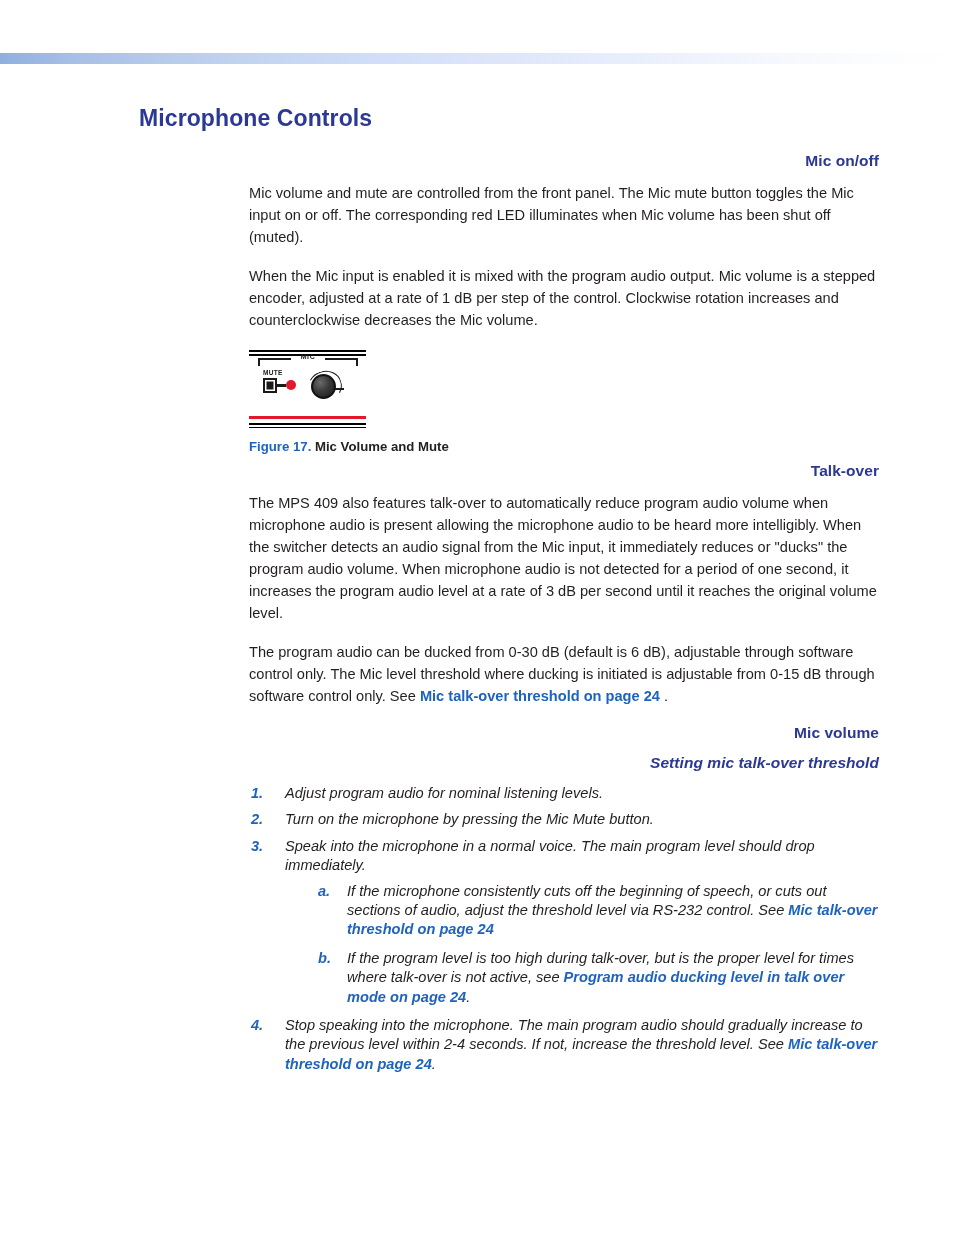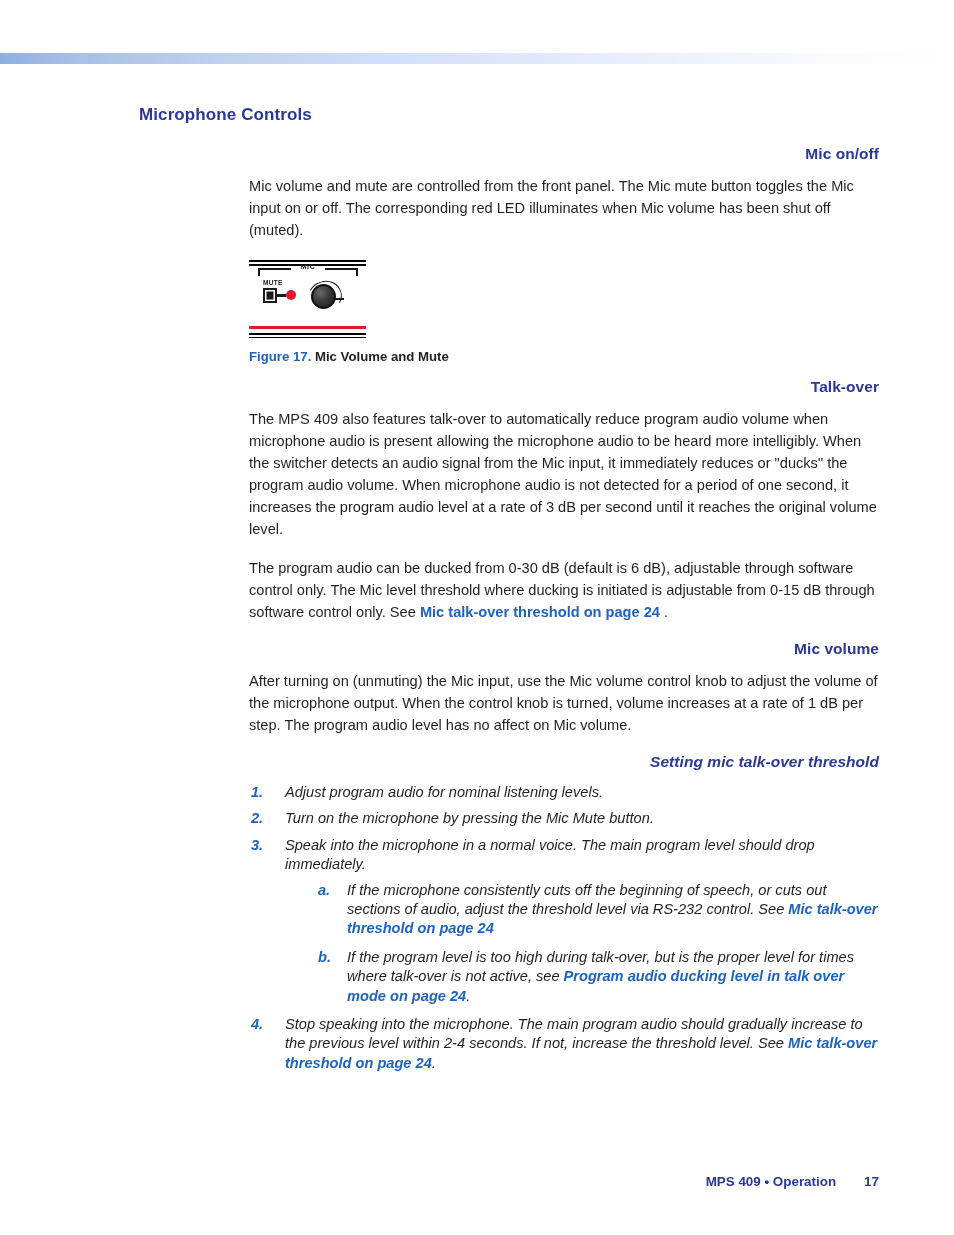--- a/index.html
+++ b/index.html
@@ -44,21 +44,21 @@
 
   .content {
     position: absolute;
     left: 139px;
     top: 105px;
     width: 740px;
   }
 
   
   h1.h-chapter {
-    font-size: 17px;
+    font-size: 23px;
     font-weight: bold;
     color: #2b3894;
     margin: 0 0 20px 0;
     letter-spacing: 0.1px;
   }
 
   h2.h-section {
     font-size: 15.5px;
     font-weight: bold;
     color: #2b3894;
@@ -299,20 +299,21 @@
 
   <div class="header-band"></div>
 
   <div class="content">
 
     <h1 class="h-chapter">Microphone Controls</h1>
 
     <div class="indent">
       <h2 class="h-section">Mic on/off</h2>
       <p class="body-text">Mic volume and mute are controlled from the front panel. The Mic mute button toggles the Mic input on or off. The corresponding red LED illuminates when Mic volume has been shut off (muted).</p>
+      <p class="body-text">When the Mic input is enabled it is mixed with the program audio output. Mic volume is a stepped encoder, adjusted at a rate of 1 dB per step of the control. Clockwise rotation increases and counterclockwise decreases the Mic volume.</p>
 
       <div class="figure-block">
         <div class="panel">
           <div class="rule r1"></div>
           <div class="rule r2"></div>
           <div class="face"></div>
 
           <div class="mic-bracket">
             <div class="bl"></div>
             <div class="br"></div>
@@ -335,31 +336,30 @@
           <div class="rule r4"></div>
         </div>
 
         <div class="fig-caption">
           <span class="fig-num">Figure 17.</span>
           <span>Mic Volume and Mute</span>
         </div>
       </div>
     </div>
 
-    <div class="indent" style="margin-top:14px;">
+    <div class="indent" style="margin-top:8px;">
       <h2 class="h-section">Talk-over</h2>
       <p class="body-text">The MPS 409 also features talk-over to automatically reduce program audio volume when microphone audio is present allowing the microphone audio to be heard more intelligibly. When the switcher detects an audio signal from the Mic input, it immediately reduces or "ducks" the program audio volume. When microphone audio is not detected for a period of one second, it increases the program audio level at a rate of 3 dB per second until it reaches the original volume level.</p>
       <p class="body-text">
         <span>The program audio can be ducked from 0-30 dB (default is 6 dB), adjustable through software control only. The Mic level threshold where ducking is initiated is adjustable from 0-15 dB through software control only. See </span><a class="xref" href="#">Mic talk-over threshold on page 24</a><span> .</span>
       </p>
     </div>
 
     <div class="indent" style="margin-top:8px;">
       <h2 class="h-section">Mic volume</h2>
-      <p class="body-text">After turning on (unmuting) the Mic input, use the Mic volume control knob to adjust the volume of the microphone output. When the control knob is turned, volume increases at a rate of 1 dB per step. The program audio level has no affect on Mic volume.</p>
     </div>
 
     <div class="indent" style="margin-top:11px;font-style:italic;">
       <h2 class="h-section">Setting mic talk-over threshold</h2>
 
       <ol class="steps">
 
         <li>
           <span class="num">1.</span>
           <span>Adjust program audio for nominal listening levels.</span>
@@ -389,19 +389,14 @@
         <li>
           <span class="num">4.</span>
           <span>Stop speaking into the microphone. The main program audio should gradually increase to the previous level within 2-4 seconds. If not, increase the threshold level. See </span><a class="xref" href="#">Mic talk-over threshold on page 24</a><span>.</span>
         </li>
 
       </ol>
     </div>
 
   </div>
 
-  <div class="footer">
-    <div class="footer-inner">
-      <span class="doc-title">MPS 409 • Operation</span><span class="page-num">17</span>
-    </div>
-  </div>
 
 </div>
 
 </body></html>

